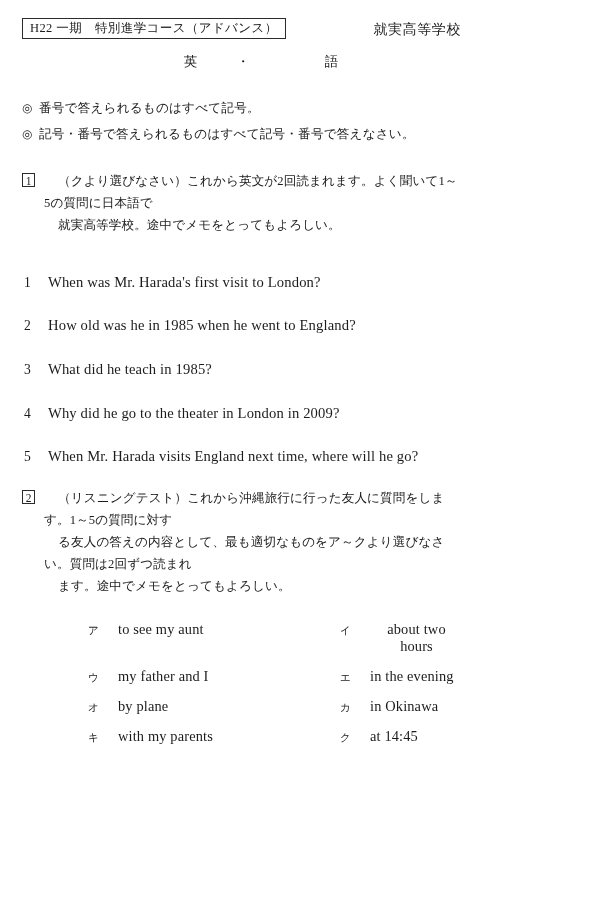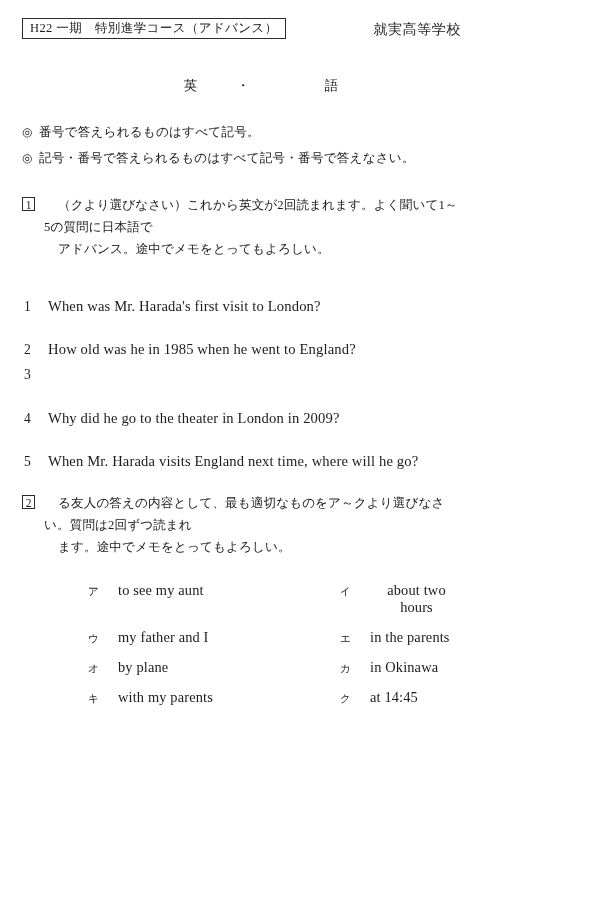--- a/index.html
+++ b/index.html
@@ -42,21 +42,21 @@
   .school-name {
     font-size: 14px;
     letter-spacing: 0.6px;
     white-space: nowrap;
     padding-top: 3px;
     padding-right: 2px;
   }
 
   
   .subject-title {
-    margin-top: 38px;
+    margin-top: 14px;
     text-align: center;
     font-size: 13.5px;
     letter-spacing: 1px;
   }
   .subject-title .sp1 { display: inline-block; width: 38px; }
   .subject-title .sp2 { display: inline-block; width: 74px; }
 
   
   .instructions {
     margin-top: 25px;
@@ -177,74 +177,76 @@
     </div>
   </div>
 
   <div class="q-block">
     <div class="q-head jp">
       <div class="q-num">
         <span>1</span>
       </div>
       <div class="q-text">
         <span>（クより選びなさい）これから英文が2回読まれます。よく聞いて1～5の質問に日本語で</span>
-        <span class="cont">アドバンス。途中でメモをとってもよろしい。</span>
+        <span class="cont">就実高等学校。途中でメモをとってもよろしい。</span>
       </div>
     </div>
 
     <div class="eng-list">
       <div class="eng-item">
         <span class="eng-no">1</span>
         <span class="eng-txt">When was Mr. Harada's first visit to London?</span>
       </div>
       <div class="eng-item">
         <span class="eng-no">2</span>
         <span class="eng-txt">How old was he in 1985 when he went to England?</span>
       </div>
       <div class="eng-item">
         <span class="eng-no">3</span>
+        <span class="eng-txt">What did he teach in 1985?</span>
       </div>
       <div class="eng-item">
         <span class="eng-no">4</span>
         <span class="eng-txt">Why did he go to the theater in London in 2009?</span>
       </div>
       <div class="eng-item">
         <span class="eng-no">5</span>
         <span class="eng-txt">When Mr. Harada visits England next time, where will he go?</span>
       </div>
     </div>
   </div>
 
   <div class="q-block">
     <div class="q-head jp">
       <div class="q-num">
         <span>2</span>
       </div>
       <div class="q-text">
+        <span>（リスニングテスト）これから沖縄旅行に行った友人に質問をします。1～5の質問に対す</span>
         <span class="cont">る友人の答えの内容として、最も適切なものをア～クより選びなさい。質問は2回ずつ読まれ</span>
         <span class="cont">ます。途中でメモをとってもよろしい。</span>
       </div>
     </div>
 
     <div class="choices">
       <div class="choice">
         <span class="choice-mark jp">ア</span>
         <span class="choice-txt">to see my aunt</span>
       </div>
       <div class="choice">
         <span class="choice-mark jp">イ</span>
         <span class="choice-txt">about two hours</span>
       </div>
       <div class="choice">
         <span class="choice-mark jp">ウ</span>
         <span class="choice-txt">my father and I</span>
       </div>
       <div class="choice">
         <span class="choice-mark jp">エ</span>
-        <span class="choice-txt">in the parents</span>
+        <span class="choice-txt">in the evening</span>
       </div>
       <div class="choice">
         <span class="choice-mark jp">オ</span>
         <span class="choice-txt">by plane</span>
       </div>
       <div class="choice">
         <span class="choice-mark jp">カ</span>
         <span class="choice-txt">in Okinawa</span>
       </div>
       <div class="choice">

